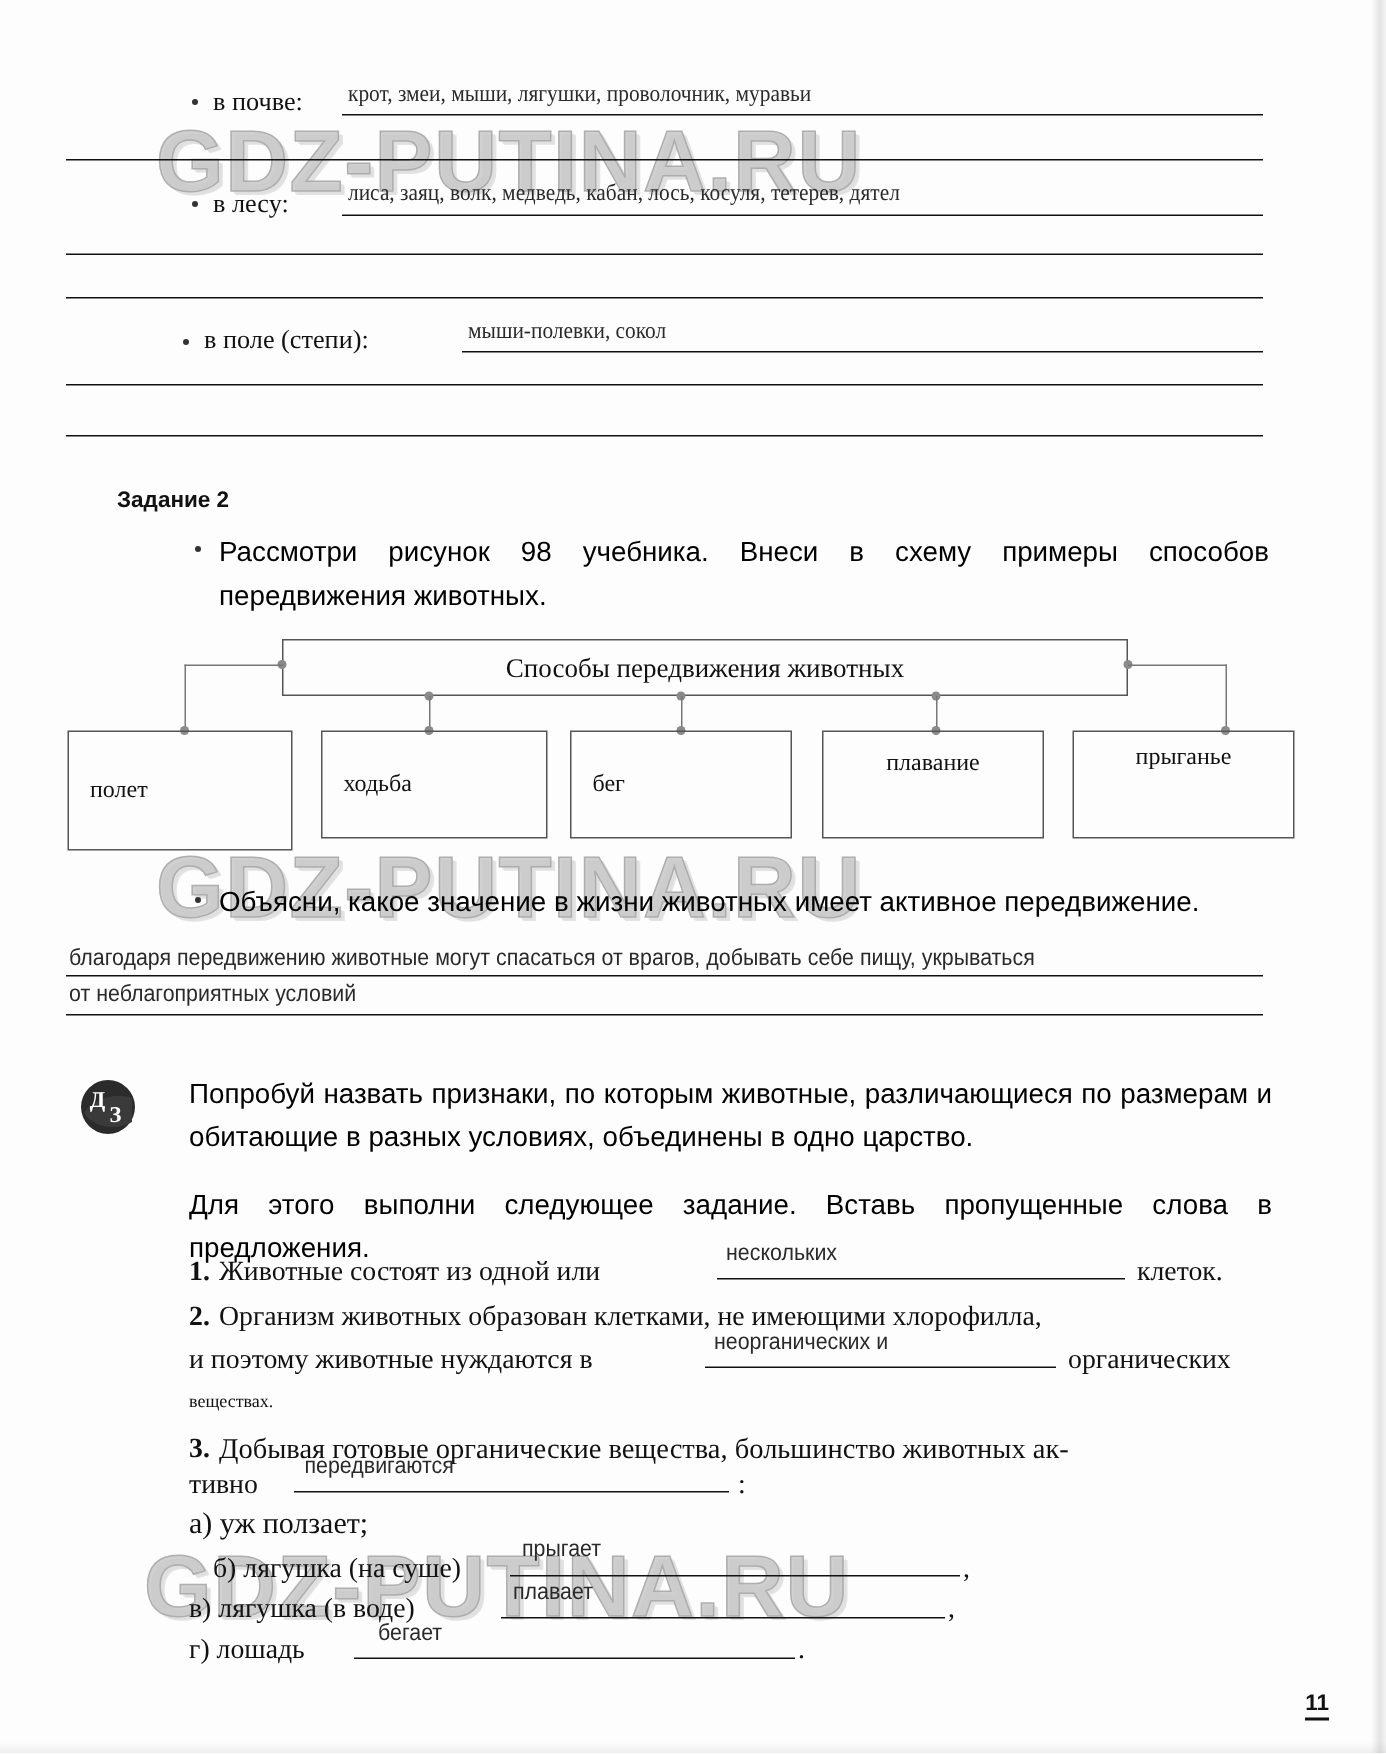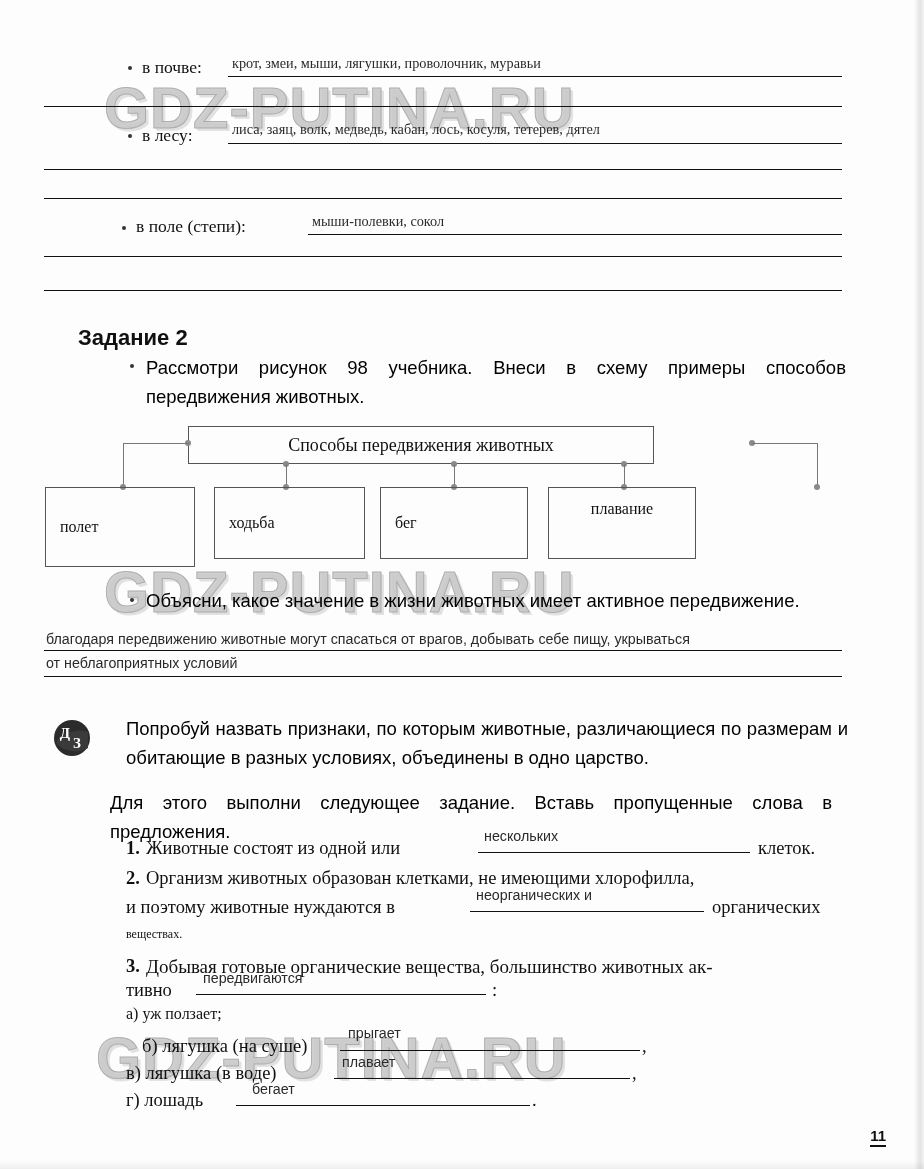--- a/index.html
+++ b/index.html
@@ -181,28 +181,28 @@
     <span class="bullet" style="left:122px; top:226px;"></span>
     <span class="p-text" style="left:136px; top:216px;">в поле (степи):</span>
     <span class="ans ans-serif" style="left:312px; top:212px; font-size:15.5px;">мыши-полевки, сокол</span>
     <div class="rule" style="left:308px; top:234px; width:534px;"></div>
 
     <div class="rule" style="left:44px; top:256px; width:798px;"></div>
     <div class="rule" style="left:44px; top:290px; width:798px;"></div>
   </div>
 
   <div>
-    <div class="p-text bold" style="left:78px; top:325px; font-family:'Liberation Sans', sans-serif; font-size:22px;">Задание 2</div>
+    <div class="p-text bold" style="left:78px; top:325px; font-family:'Liberation Sans', sans-serif; font-size:15px;">Задание 2</div>
 
     <span class="bullet" style="left:130px; top:364px;"></span>
     <div class="para" style="left:146px; top:353px; width:700px;">Рассмотри рисунок 98 учебника. Внеси в схему примеры способов передвижения животных.</div>
 
     <div id="diagram">
 
-      <div class="dbox root" style="left:148px; top:6px; width:466px; height:38px;">
+      <div class="dbox root" style="left:148px; top:6px; width:564px; height:38px;">
         <span>Способы передвижения животных</span>
       </div>
 
       <span class="node-dot" style="left:145px; top:20px;"></span>
       <span class="node-dot" style="left:709px; top:20px;"></span>
       <span class="node-dot" style="left:243px; top:41px;"></span>
       <span class="node-dot" style="left:411px; top:41px;"></span>
       <span class="node-dot" style="left:581px; top:41px;"></span>
 
       <div class="conn h" style="left:83px; top:23px; width:66px;"></div>
@@ -225,20 +225,23 @@
       </div>
       <div class="dbox leaf lefttext" style="left:340px; top:67px; width:148px; height:72px;">
         <span>бег</span>
       </div>
       <div class="dbox leaf lefttext" style="left:174px; top:67px; width:151px; height:72px;">
         <span>ходьба</span>
       </div>
       <div class="dbox leaf" style="left:508px; top:67px; width:148px; height:72px; align-items:flex-start; padding-top:12px;">
         <span>плавание</span>
       </div>
+      <div class="dbox leaf" style="left:675px; top:67px; width:148px; height:72px; align-items:flex-start; padding-top:8px;">
+        <span>прыганье</span>
+      </div>
     </div>
 
     <span class="bullet" style="left:130px; top:598px;"></span>
     <div class="para" style="left:146px; top:586px; width:700px;">Объясни, какое значение в жизни животных имеет активное передвижение.</div>
 
     <span class="ans" style="left:46px; top:630px; font-size:15.5px;">благодаря передвижению животные могут спасаться от врагов, добывать себе пищу, укрываться</span>
     <div class="rule" style="left:44px; top:650px; width:798px;"></div>
 
     <span class="ans" style="left:46px; top:654px; font-size:15.5px;">от неблагоприятных условий</span>
     <div class="rule" style="left:44px; top:676px; width:798px;"></div>
@@ -248,21 +251,21 @@
 
     <svg class="dz-badge" viewBox="0 0 40 40">
       <circle cx="20" cy="20" r="18" fill="#2b2b2b"></circle>
       <path d="M4 24 C10 14, 26 10, 36 14 L36 30 C26 36, 10 34, 4 24 Z" fill="#3a3a3a"></path>
       <text x="13" y="20" fill="#ffffff" font-family="Liberation Serif, serif" font-size="15" font-weight="bold" text-anchor="middle">Д</text>
       <text x="25" y="30" fill="#ffffff" font-family="Liberation Serif, serif" font-size="15" font-weight="bold" text-anchor="middle">З</text>
     </svg>
 
     <div class="para" style="left:126px; top:714px; width:722px;">Попробуй назвать признаки, по которым животные, различающиеся по размерам и обитающие в разных условиях, объединены в одно царство.</div>
 
-    <div class="para" style="left:110px; top:788px; width:722px;">Для этого выполни следующее задание. Вставь пропущенные слова в предложения.</div>
+    <div class="para" style="left:126px; top:788px; width:722px;">Для этого выполни следующее задание. Вставь пропущенные слова в предложения.</div>
 
     <span class="p-text bold" style="left:126px; top:838px; font-size:18.5px;">1.</span>
     <span class="p-text" style="left:146px; top:838px; font-size:18.5px;">Животные состоят из одной или</span>
     <span class="ans" style="left:484px; top:827px; font-size:15.5px;">нескольких</span>
     <div class="rule thin" style="left:478px; top:852px; width:272px;"></div>
     <span class="p-text" style="left:758px; top:838px; font-size:18.5px;">клеток.</span>
 
     <span class="p-text bold" style="left:126px; top:868px; font-size:18.5px;">2.</span>
     <span class="p-text" style="left:146px; top:868px; font-size:18.5px;">Организм животных образован клетками, не имеющими хлорофилла,</span>
 
@@ -274,21 +277,21 @@
     <span class="p-text" style="left:126px; top:927px; font-size:12px;">веществах.</span>
 
     <span class="p-text bold" style="left:126px; top:956px; font-size:18.5px;">3.</span>
     <span class="p-text" style="left:146px; top:956px; font-size:19px;">Добывая готовые органические вещества, большинство животных ак-</span>
 
     <span class="p-text" style="left:126px; top:980px; font-size:18.5px;">тивно</span>
     <span class="ans" style="left:203px; top:969px; font-size:15.5px;">передвигаются</span>
     <div class="rule thin" style="left:196px; top:994px; width:290px;"></div>
     <span class="p-text" style="left:492px; top:980px; font-size:18.5px;">:</span>
 
-    <span class="p-text" style="left:126px; top:1005px; font-size:16px;">а) уж ползает;</span>
+    <span class="p-text" style="left:126px; top:1005px; font-size:20px;">а) уж ползает;</span>
 
     <span class="p-text" style="left:142px; top:1036px; font-size:18.5px;">б) лягушка (на суше)</span>
     <span class="ans" style="left:348px; top:1024px; font-size:15.5px;">прыгает</span>
     <div class="rule thin" style="left:340px; top:1050px; width:300px;"></div>
     <span class="p-text" style="left:642px; top:1036px; font-size:18.5px;">,</span>
 
     <span class="p-text" style="left:126px; top:1063px; font-size:18.5px;">в) лягушка (в воде)</span>
     <span class="ans" style="left:342px; top:1053px; font-size:15.5px;">плавает</span>
     <div class="rule thin" style="left:334px; top:1078px; width:296px;"></div>
     <span class="p-text" style="left:632px; top:1063px; font-size:18.5px;">,</span>

